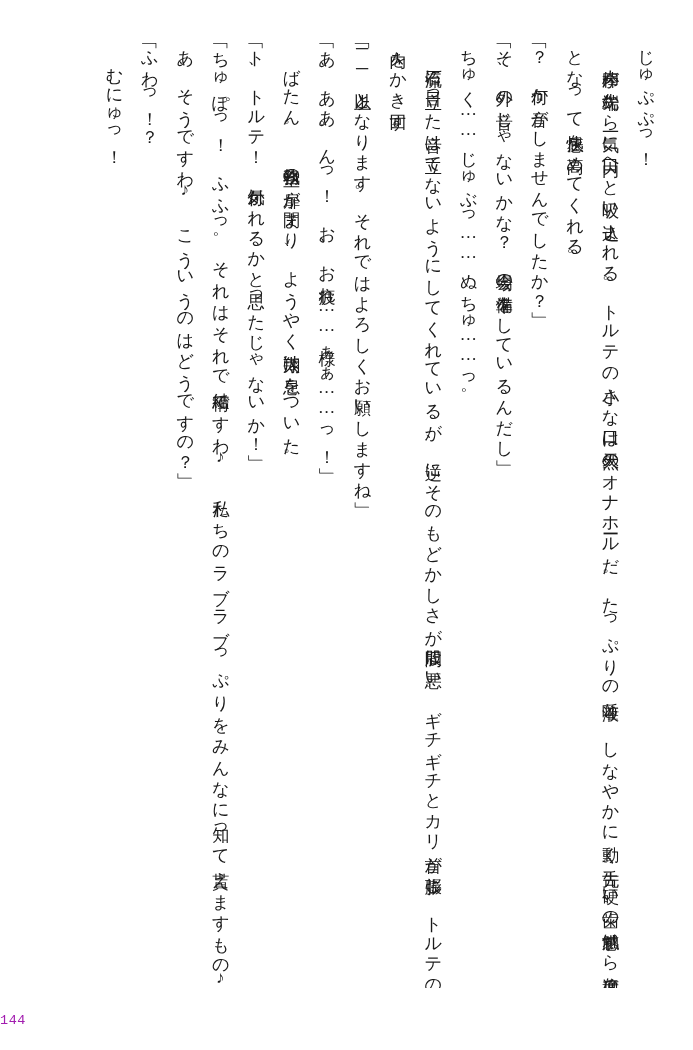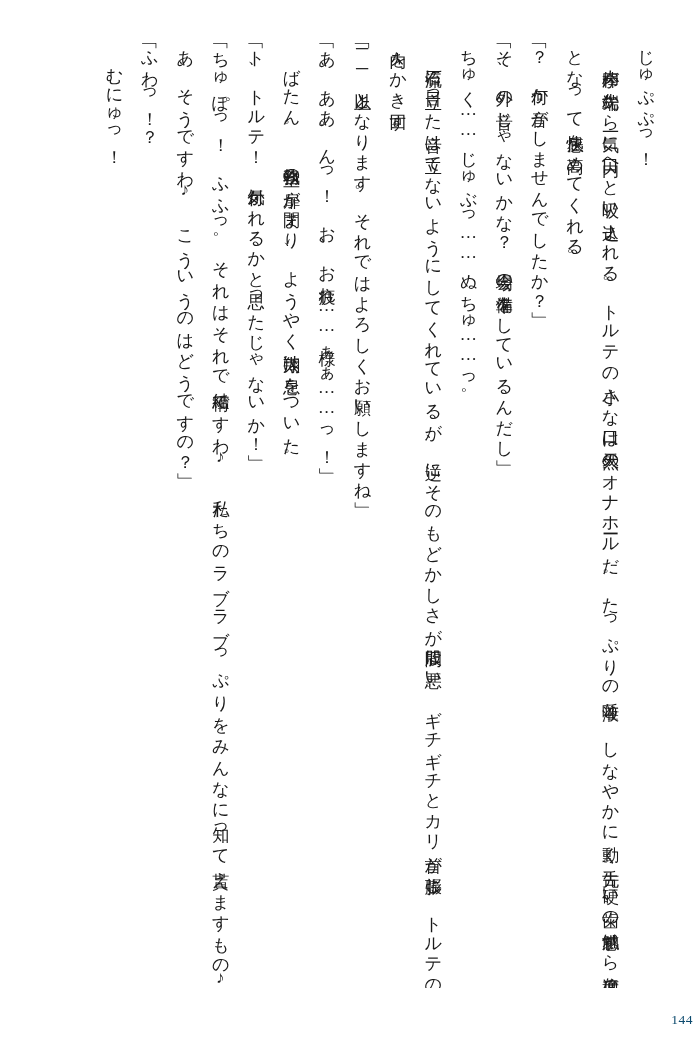--- a/index.html
+++ b/index.html
@@ -42,24 +42,24 @@
     text-indent: 1em;
   }
   #text-block p.noindent {
     text-indent: 0;
   }
   #page-number {
     position: absolute;
     bottom: 22px;
     left: 0;
     right: 0;
-    text-align: right;
+    text-align: left;
     font-size: 13.5px;
-    font-family: Liberation Serif, serif;
-    color: #0c4a6e;
+    font-family: Liberation Mono, monospace;
+    color: #a21caf;
     letter-spacing: 0.04em;
   }
 </style>
 </head>
 <body>
 
 <div id="page">
 
   <div id="text-block">
       <p class="noindent">じゅぷぷっ！</p>

